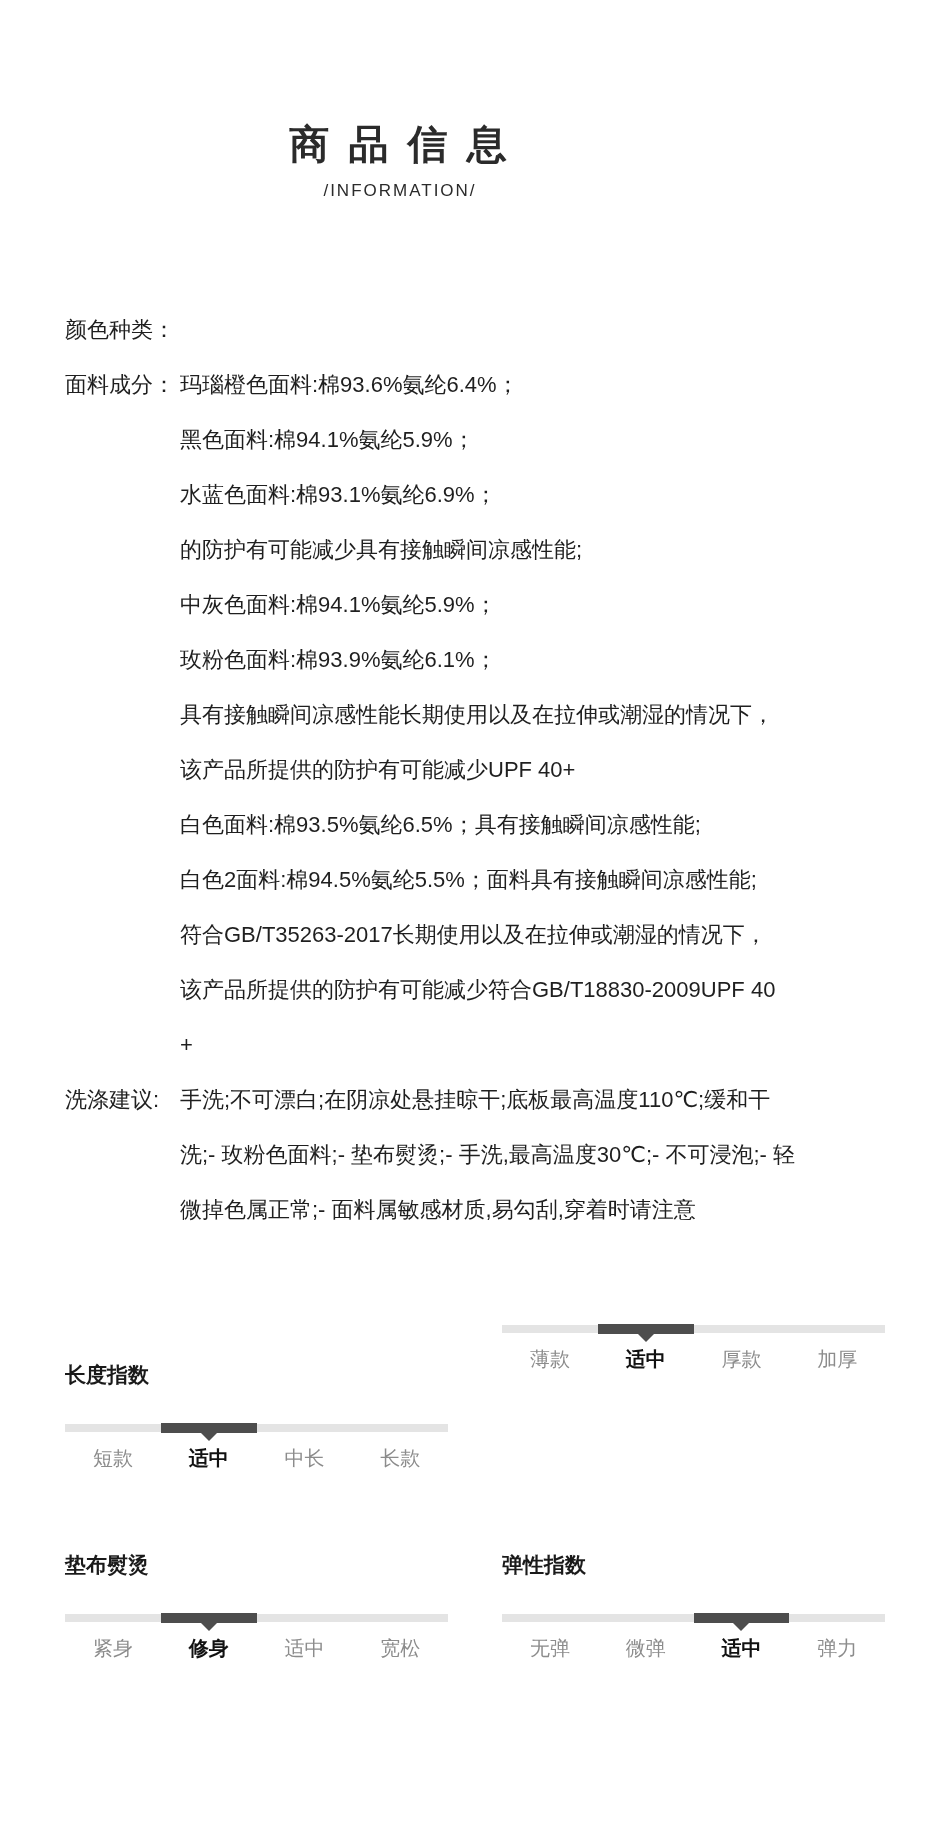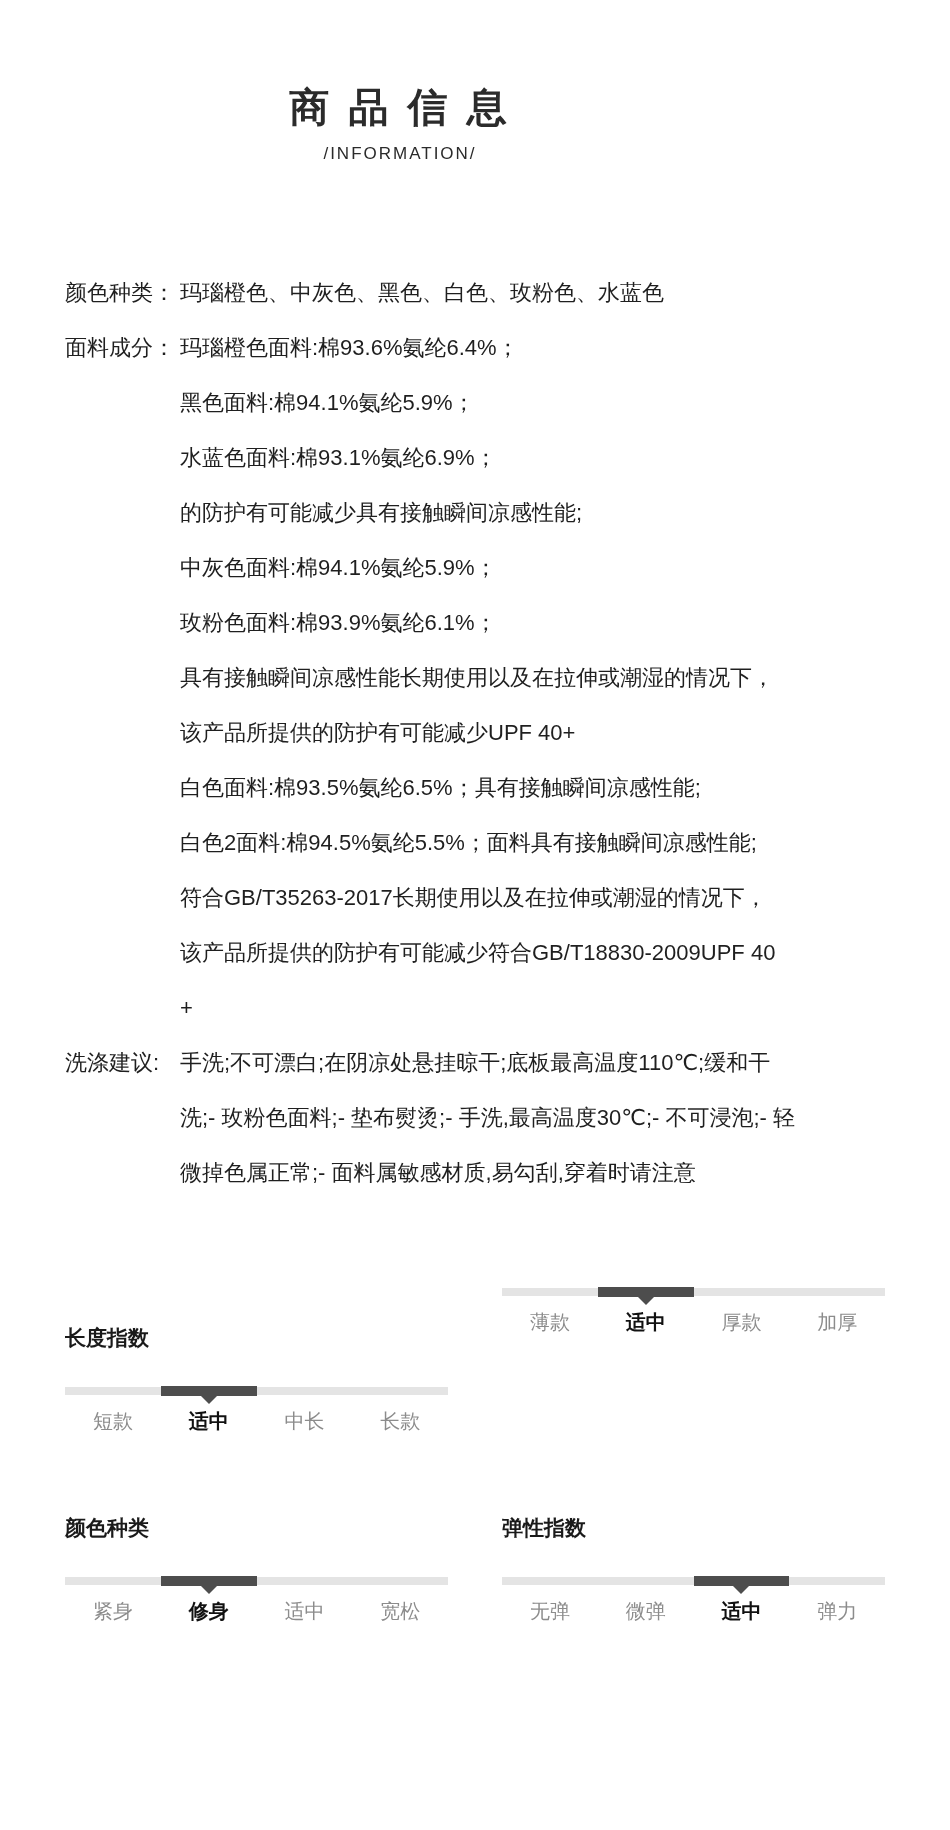--- a/index.html
+++ b/index.html
@@ -9,21 +9,21 @@
     --track:#e4e4e4;
     --track-active:#4d4d4d;
   }
   *{margin:0;padding:0;box-sizing:border-box;}
   html,body{background:#ffffff;}
   body{
     width:950px;height:1830px;overflow:hidden;position:relative;
     font-family:"Liberation Sans","DejaVu Sans",sans-serif;
     color:var(--text-primary);
   }
-  .title-wrap{width:800px;margin-top:83px;text-align:center;}
+  .title-wrap{width:800px;margin-top:120px;text-align:center;}
   .page-title{
     font-size:40px;font-weight:700;letter-spacing:4px;
     line-height:48px;color:#2b2b2b;
   }
   .page-subtitle{
     margin-top:12px;font-size:17px;font-weight:400;letter-spacing:2px;
     line-height:22px;color:#2b2b2b;
   }
   .specs{margin:100px 65px 0 65px;}
   .spec-row{display:flex;align-items:flex-start;}
@@ -65,23 +65,20 @@
 
 <div class="title-wrap">
   <div class="page-title">商 品 信 息</div>
   <div class="page-subtitle">/INFORMATION/</div>
 </div>
 
 <div class="specs">
 
   <div class="spec-row">
     <div class="spec-label">颜色种类：</div>
-    <div class="spec-lines">
-        <div class="spec-line">玛瑙橙色、中灰色、黑色、白色、玫粉色、水蓝色</div>
-      </div>
   </div>
 
   <div class="spec-row">
     <div class="spec-label">面料成分：</div>
     <div class="spec-lines">
         <div class="spec-line">玛瑙橙色面料:棉93.6%氨纶6.4%；</div>
         <div class="spec-line">黑色面料:棉94.1%氨纶5.9%；</div>
         <div class="spec-line">水蓝色面料:棉93.1%氨纶6.9%；</div>
         <div class="spec-line">的防护有可能减少具有接触瞬间凉感性能;</div>
         <div class="spec-line">中灰色面料:棉94.1%氨纶5.9%；</div>
@@ -130,21 +127,21 @@
     </div>
     <div class="index-labels">
         <span class="opt">薄款</span>
         <span class="opt active">适中</span>
         <span class="opt">厚款</span>
         <span class="opt">加厚</span>
       </div>
   </div>
 
   <div class="index-block">
-    <div class="index-title">颜色种类</div>
+    <div class="index-title">垫布熨烫</div>
     <div class="index-slider">
       <div class="track"></div>
       <div class="active-seg" style="left: 25%;"></div>
       <div class="pointer" style="left: 37.5%;"></div>
     </div>
     <div class="index-labels">
         <span class="opt">紧身</span>
         <span class="opt active">修身</span>
         <span class="opt">适中</span>
         <span class="opt">宽松</span>

